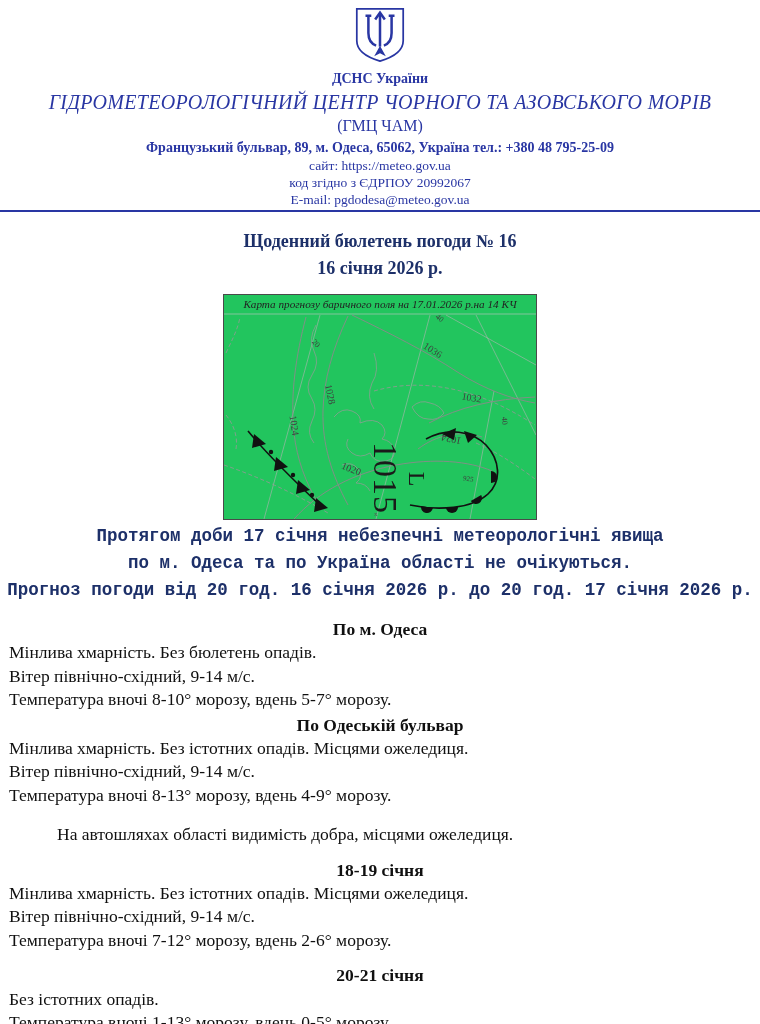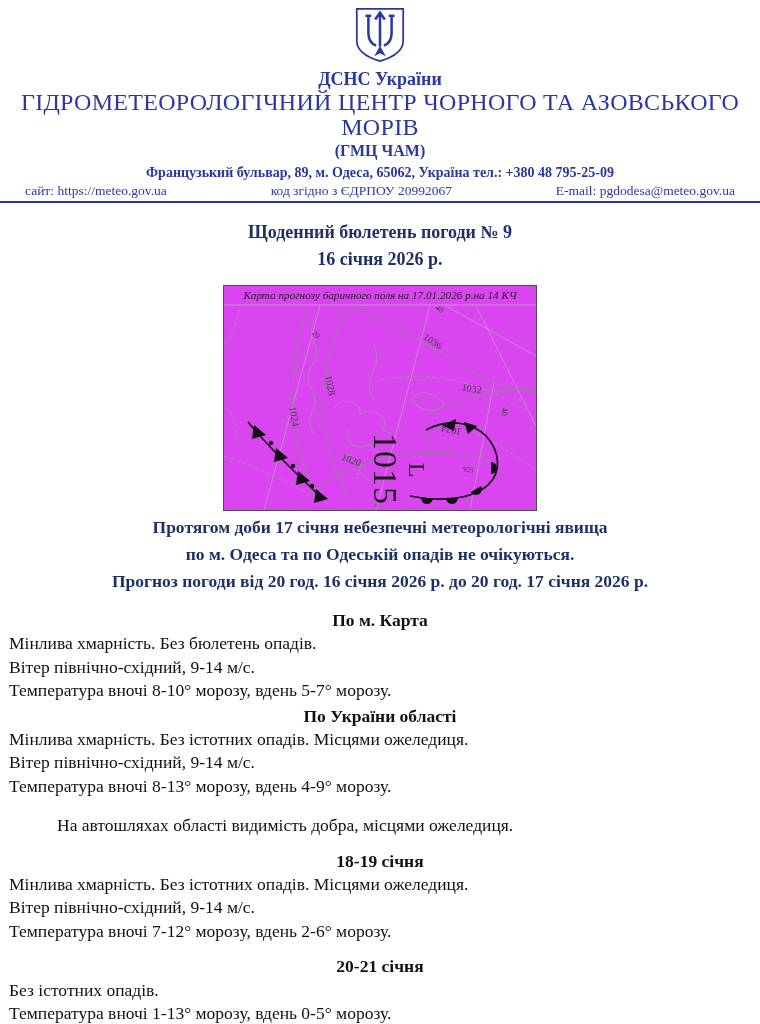--- a/index.html
+++ b/index.html
@@ -2,30 +2,30 @@
 <html><head>
 <meta charset="utf-8">
 <style>
   html,body{margin:0;padding:0;}
   body{
     width:760px;height:1024px;background:#ffffff;overflow:hidden;
     font-family:"Liberation Serif",serif;color:#101010;
   }
   .header{text-align:center;padding-top:6px;}
   .emblem{display:block;margin:0 auto;}
-  .org-short{color:#2936a3;font-weight:bold;font-size:18px;line-height:22px;margin-top:4px;}
-  .org-full{color:#2936a3;font-size:24px;line-height:25px;letter-spacing:.3px;}
-  .org-abbr{color:#2936a3;font-size:16px;line-height:21px;font-weight:bold;}
+  .org-short{color:#2936a3;font-weight:bold;font-size:14px;line-height:22px;margin-top:4px;}
+  .org-full{color:#2936a3;font-size:20px;line-height:25px;letter-spacing:.3px;font-style:italic;}
+  .org-abbr{color:#2936a3;font-size:16px;line-height:21px;}
   .address{color:#2936a3;font-weight:bold;font-size:14px;line-height:19px;margin-top:2px;}
-  .contacts{display:flex;justify-content:space-between;color:#2936a3;font-size:13.5px;line-height:17px;padding:0 25px;}
+  .contacts{display:flex;justify-content:space-between;color:#2936a3;font-size:13.5px;line-height:17px;padding:0 8px;flex-direction:column;}
   .rule{border:none;border-top:2.5px solid #2936a3;margin:2px 0 0 0;}
   .doc-title{color:#1d3069;font-weight:bold;font-size:18px;text-align:center;line-height:27px;margin-top:16px;}
-  .map-box{width:312px;height:224px;border:1.5px solid #4a4a4a;margin:12px auto 0 auto;background:#d946ef;}
+  .map-box{width:312px;height:224px;border:1.5px solid #4a4a4a;margin:12px auto 0 auto;background:#22c55e;}
   .map-box svg{display:block;font-family:"Liberation Serif",serif;}
-  .warning{color:#1d3069;font-weight:bold;font-size:17.5px;text-align:center;line-height:27px;margin-top:3px;}
+  .warning{color:#1d3069;font-weight:bold;font-size:17.5px;text-align:center;line-height:27px;margin-top:3px;font-family:Liberation Mono, monospace;}
   .body-text{font-size:17.5px;line-height:23.4px;padding:0 9px;}
   .sec-heading{text-align:center;font-weight:bold;}
   .mt-sec2{margin-top:2px;}
   .mt-roads{margin-top:16px;margin-left:48px;}
   .mt-sec{margin-top:12px;}
 </style>
 </head>
 <body>
 
 <div class="header">
@@ -46,21 +46,21 @@
   <div class="address">Французький бульвар, 89, м. Одеса, 65062, Україна тел.: +380 48 795-25-09</div>
   <div class="contacts">
     <span>сайт: https://meteo.gov.ua</span>
     <span>код згідно з ЄДРПОУ 20992067</span>
     <span>E-mail: pgdodesa@meteo.gov.ua</span>
   </div>
   <hr class="rule">
 </div>
 
 <div class="doc-title">
-  <div>Щоденний бюлетень погоди № 9</div>
+  <div>Щоденний бюлетень погоди № 16</div>
   <div>16 січня 2026 р.</div>
 </div>
 
 <div class="map-box">
   <svg width="312" height="224" viewBox="0 0 312 224">
 
     <text x="156" y="13" text-anchor="middle" font-size="11.2" font-style="italic" fill="#222">Карта прогнозу баричного поля на 17.01.2026 р.на 14 КЧ</text>
     <line x1="0" y1="19" x2="312" y2="19" stroke="#c7c7c7" stroke-width="0.6"></line>
 
     <g stroke="#b3b3b3" stroke-width="0.6">
@@ -132,31 +132,31 @@
       <path d="M-6,0 A6,6 0 0 0 6,0 Z" transform="translate(228,212)" fill="#111"></path>
       <path d="M-6,0 A6,6 0 0 0 6,0 Z" transform="translate(203,212) rotate(10)" fill="#111"></path>
     </g>
 
     <text x="150" y="221" font-size="7" fill="#555">x</text>
   </svg>
 </div>
 
 <div class="warning">
   <div>Протягом доби 17 січня небезпечні метеорологічні явища</div>
-  <div>по м. Одеса та по Одеській опадів не очікуються.</div>
+  <div>по м. Одеса та по Україна області не очікуються.</div>
   <div>Прогноз погоди від 20 год. 16 січня 2026 р. до 20 год. 17 січня 2026 р.</div>
 </div>
 
 <div class="body-text" style="margin-top:14px;">
-  <div class="sec-heading">По м. Карта</div>
+  <div class="sec-heading">По м. Одеса</div>
   <div>Мінлива хмарність. Без бюлетень опадів.</div>
   <div>Вітер північно-східний, 9-14 м/с.</div>
   <div>Температура вночі 8-10° морозу, вдень 5-7° морозу.</div>
 
-  <div class="sec-heading mt-sec2">По України області</div>
+  <div class="sec-heading mt-sec2">По Одеській бульвар</div>
   <div>Мінлива хмарність. Без істотних опадів. Місцями ожеледиця.</div>
   <div>Вітер північно-східний, 9-14 м/с.</div>
   <div>Температура вночі 8-13° морозу,  вдень 4-9° морозу.</div>
 
   <div class="mt-roads">На автошляхах області видимість добра, місцями ожеледиця.</div>
 
   <div class="sec-heading mt-sec">18-19 січня</div>
   <div>Мінлива хмарність. Без істотних опадів. Місцями ожеледиця.</div>
   <div>Вітер північно-східний, 9-14 м/с.</div>
   <div>Температура вночі 7-12° морозу, вдень 2-6° морозу.</div>

